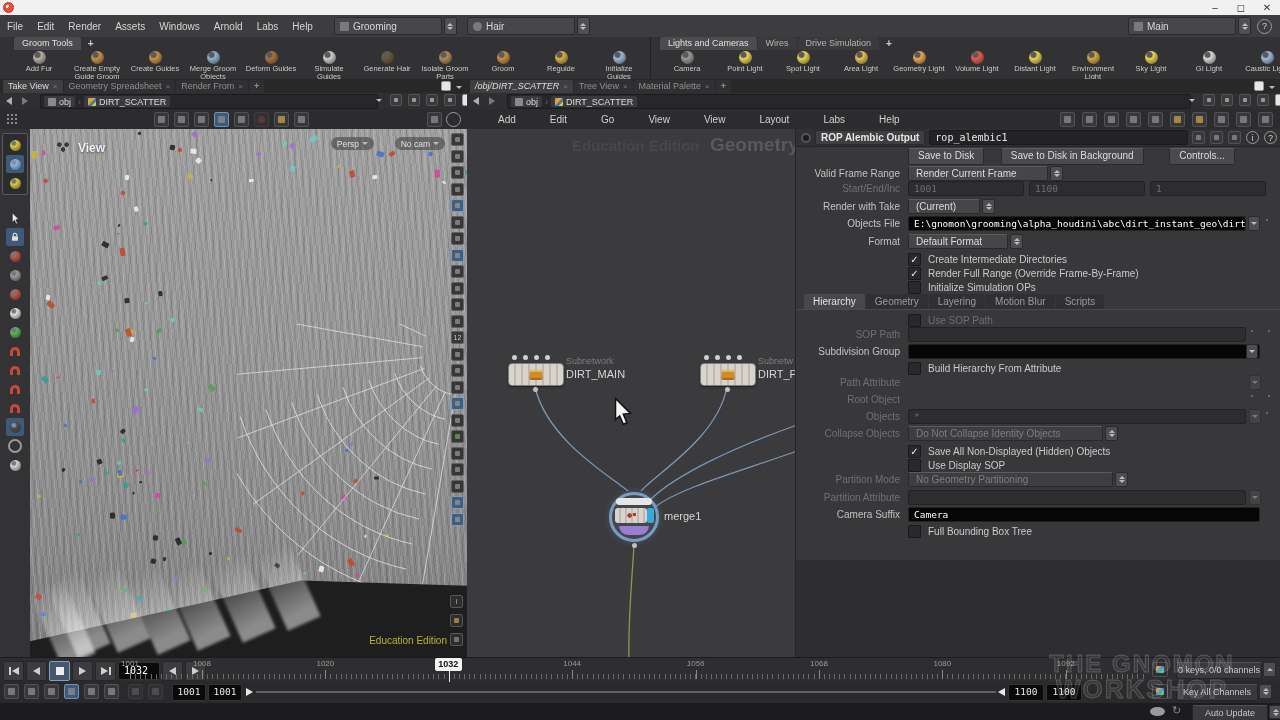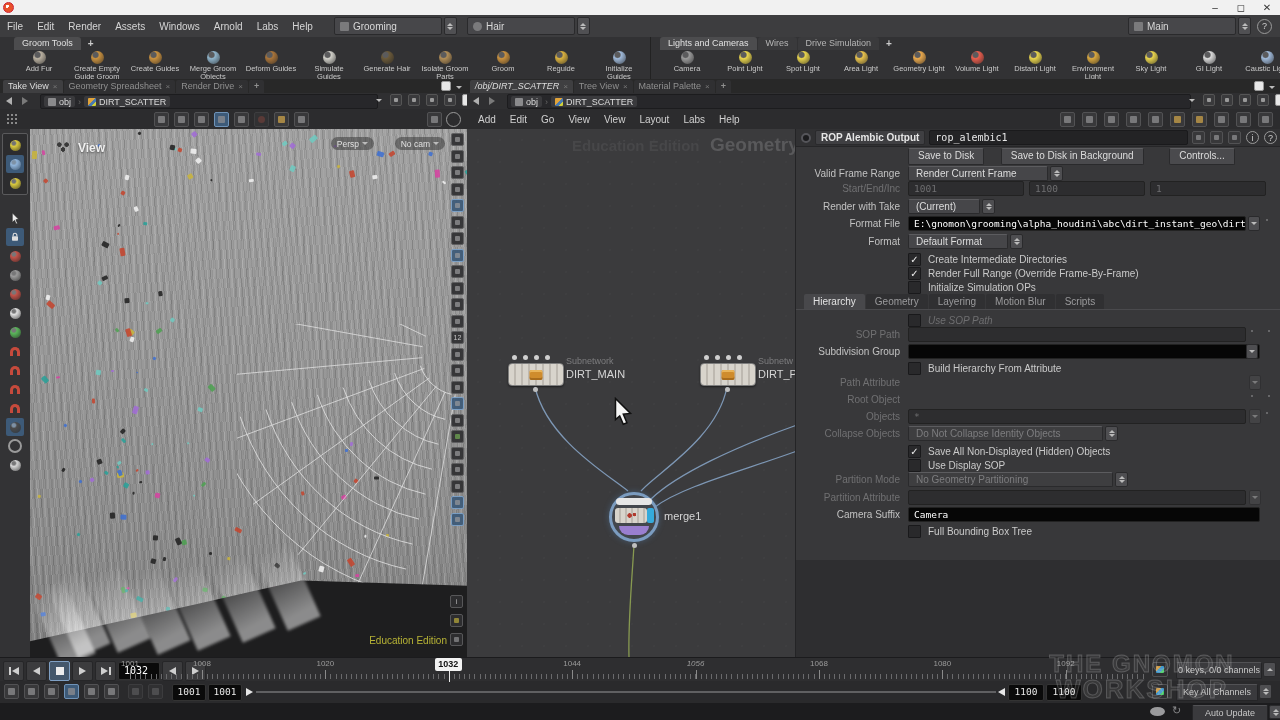--- a/index.html
+++ b/index.html
@@ -42,21 +42,21 @@
   .nav-r{border-left:6px solid #7a7a7a;}
   .pfield{position:absolute;top:1px;height:13px;background:#27272a;border:1px solid #1c1c1e;border-radius:2px;display:flex;align-items:center;padding:0 3px;gap:3px;}
   .chip{background:#3a3a3d;border-radius:2px;padding:0 4px;height:11px;display:flex;align-items:center;gap:3px;color:#dcdcdc;font-size:9px;}
   .crumb-sep{color:#666;font-size:9px;}
   .mini{width:12px;height:12px;border-radius:2px;background:#3a3a3c;border:1px solid #555;box-sizing:border-box;}
   .mini.inner{background:#3a3a3c radial-gradient(circle,#999 0 2px,transparent 2.5px);}
   .mini.white{background:#e8e8e8;border-color:#999;}
   
   .vtoolbar{top:109px;height:20px;background:#2c2c2e;border-bottom:1px solid #1e1e20;}
   .netmenu{top:109px;height:20px;background:#2c2c2e;border-bottom:1px solid #1e1e20;}
-  .nm-item{padding:0 7px;color:#d0d0d0;font-size:10px;}
+  .nm-item{padding:0 7px;color:#d0d0d0;font-size:10px;margin-left:20px;}
   .icon16{width:15px;height:15px;border-radius:2px;background:#38383a;border:1px solid #525254;box-sizing:border-box;position:relative;}
   .icon16:after{content:"";position:absolute;left:3px;top:3px;right:3px;bottom:3px;border-radius:1px;background:#8e8e90;opacity:.75;}
   .icon16.sel{background:#3d5a78;border-color:#6f93b8;}
   .icon16.warm:after{background:#caa04a;}
   .icon16.red:after{background:#b05246;border-radius:50%;}
   .icon16.dim{opacity:.45;}
   .handle{width:12px;height:12px;background-image:radial-gradient(#8a8a8a 1px,transparent 1.2px);background-size:4px 4px;}
   .qm{width:13px;height:13px;border:1px solid #9a9a9a;border-radius:50%;color:#cfcfcf;font-size:9px;display:flex;align-items:center;justify-content:center;}
   
   .toolcol{left:0;top:129px;width:30px;height:528px;background:#333335;border-right:1px solid #222;}
@@ -322,21 +322,21 @@
       <span style="width: 2px;"></span>
       <span class="ptab on">
         <span>Take View</span>
         <span class="x">×</span>
       </span>
       <span class="ptab">
         <span>Geometry Spreadsheet</span>
         <span class="x">×</span>
       </span>
       <span class="ptab">
-        <span>Render Drive</span>
+        <span>Render From</span>
         <span class="x">×</span>
       </span>
       <span class="ptab" style="padding: 0px 5px; font-weight: bold;">+</span>
       <span style="flex: 1 1 0%;"></span>
       <span class="mini white" style="width: 10px; height: 10px; margin-bottom: 2px;"></span>
       <span class="tri-d" style="margin: 0px 5px 4px 4px;"></span>
     </div>
   <div class="abs ptabrow" style="left:467px;width:813px;" id="rtabs">
       <span style="width: 2px;"></span>
       <span class="ptab on it">
@@ -793,21 +793,21 @@
           <span class="pfieldx" style="left: 354px; width: 116px;">1</span>
         </div>
         <div class="prow" style="top: 70px;">
           <span class="plabel">Render with Take</span>
           <span class="pdrop" style="left: 112px; width: 72px;">(Current)</span>
           <span class="pspin" style="left: 186px;">
             <i class="tri-u"></i>
             <i class="tri-d"></i>
           </span>
         </div>
-        <div class="prow" style="top: 87px;"><span class="plabel">Format File</span><span class="pfieldx blk" style="left: 112px; width: 338px; overflow: hidden; white-space: nowrap;">E:\gnomon\grooming\alpha_houdini\abc\dirt_instant_geo\dirt_output/dirt_v</span><span class="pspin" style="left: 452px; width: 12px;">
+        <div class="prow" style="top: 87px;"><span class="plabel">Objects File</span><span class="pfieldx blk" style="left: 112px; width: 338px; overflow: hidden; white-space: nowrap;">E:\gnomon\grooming\alpha_houdini\abc\dirt_instant_geo\dirt_output/dirt_v</span><span class="pspin" style="left: 452px; width: 12px;">
             <i class="tri-d"></i>
           </span><span class="hicon abs" style="left: 468px; top: 1px;"></span></div>
         <div class="prow" style="top: 105px;">
           <span class="plabel">Format</span>
           <span class="pdrop" style="left: 112px; width: 100px;">Default Format</span>
           <span class="pspin" style="left: 214px;">
             <i class="tri-u"></i>
             <i class="tri-d"></i>
           </span>
         </div>
@@ -835,21 +835,21 @@
         <div class="prow" style="top: 165px;">
           <div class="ptabline" style="top: 15px;"></div>
           <div class="ptabs">
             <span class="ptabbtn on">Hierarchy</span>
             <span class="ptabbtn">Geometry</span>
             <span class="ptabbtn">Layering</span>
             <span class="ptabbtn">Motion Blur</span>
             <span class="ptabbtn">Scripts</span>
           </div>
         </div>
-        <div class="prow" style="top: 184px; font-style: italic;">
+        <div class="prow" style="top: 184px;">
           <span class="plabel dis"></span>
           <div class="pcheck">
             <span class="cbox"></span>
             <span class="clabel dis">Use SOP Path</span>
           </div>
         </div>
         <div class="prow" style="top: 198px;"><span class="plabel dis">SOP Path</span><span class="pfieldx" style="left: 112px; width: 338px;"></span><span class="hicon abs" style="left: 453px; top: 1px;"></span><span class="hicon abs" style="left: 470px; top: 1px;"></span></div>
         <div class="prow" style="top: 215px;">
           <span class="plabel">Subdivision Group</span>
           <span class="pfieldx blk" style="left: 112px; width: 352px;"></span>

